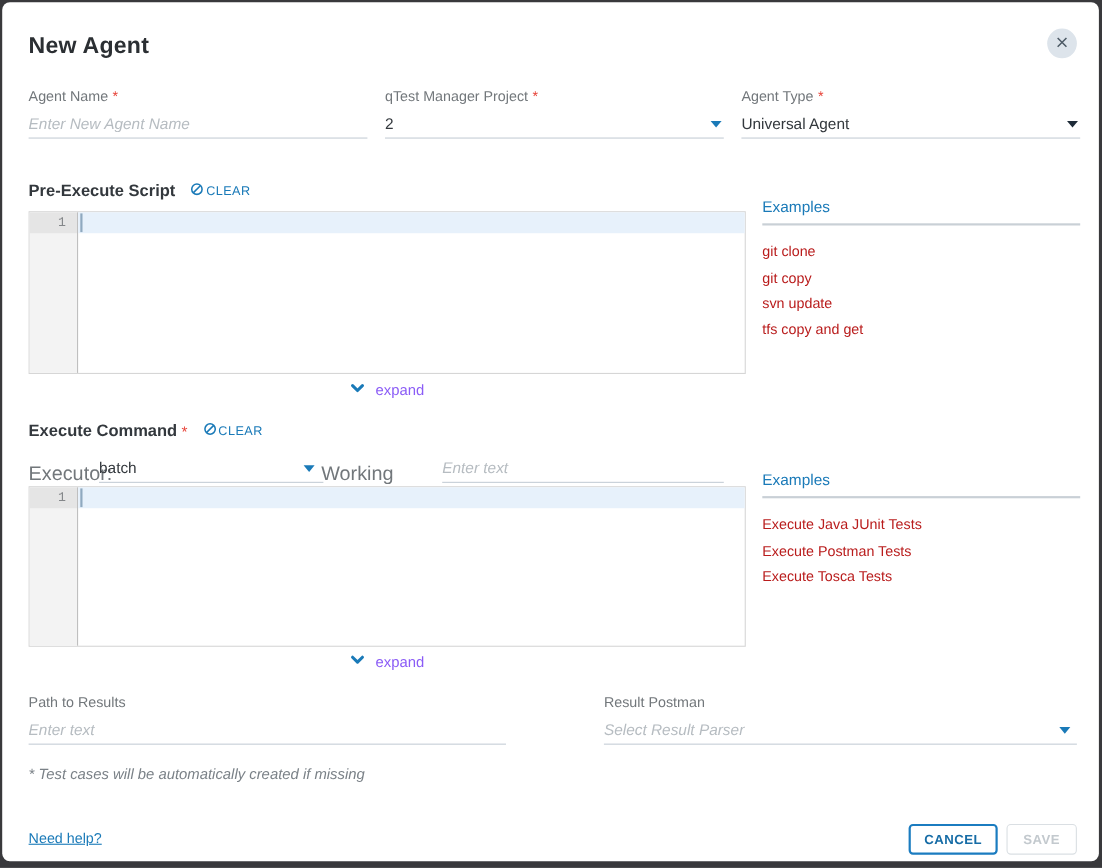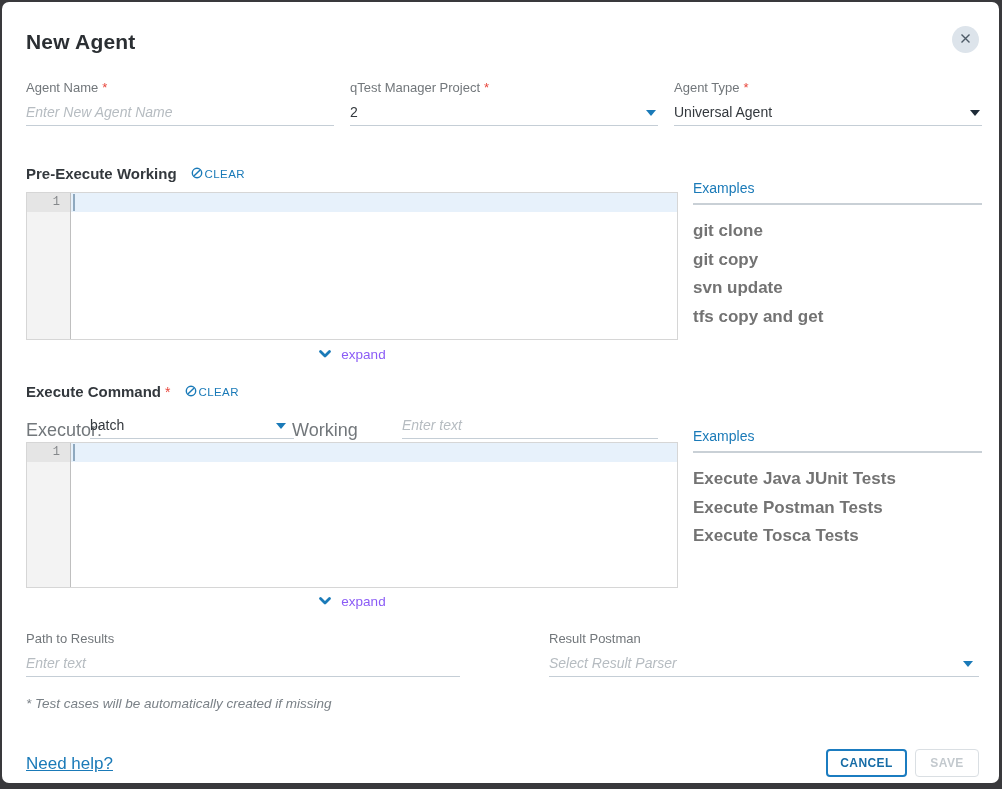--- a/index.html
+++ b/index.html
@@ -27,28 +27,28 @@
   .editor { position:absolute; border:1px solid #d6d6d6; background:#ffffff; display:flex; cursor:text; }
   .gutter { width:44px; background:#f3f3f3; border-right:1px solid #bfbfbf; }
   .gutter-line { height:19px; background:#e5e5e5; font-family:"Liberation Mono", monospace; font-size:12px; color:#84878a; text-align:right; padding:2px 10px 0 0; }
   .code-area { flex:1; position:relative; }
   .active-line { height:19px; background:#e7f1fb; position:relative; }
   .caret { position:absolute; left:2px; top:1px; width:2px; height:17px; background:#8fa9bf; }
 
   .examples { position:absolute; width:289px; }
   .examples-title { font-size:14px; color:#1a7ab8; padding-bottom:7px; border-bottom:2px solid #c9d0d6; }
   .examples-list { margin-top:16px; }
-  .example-link { font-size:17px; color:#737373; margin-bottom:8.5px; cursor:pointer;font-weight:bold; }
+  .example-link { font-size:13px; color:#b91c1c; margin-bottom:8.5px; cursor:pointer; }
 
   .expand-row { position:absolute; left:24px; width:652px; display:flex; align-items:center; justify-content:center; gap:9px; cursor:pointer; }
   .expand-label { font-size:13.5px; color:#8b5cf6; }
 
   .inline-label { font-size:18px; color:#72777b; }
   .note { position:absolute; left:24px; font-size:13.5px; font-style:italic; color:#7a8187; }
-  .help-link { position:absolute; left:24px; font-size:17px; color:#1a7ab8; text-decoration:underline; cursor:pointer; }
+  .help-link { position:absolute; left:24px; font-size:13px; color:#1a7ab8; text-decoration:underline; cursor:pointer; }
 
   .btn { position:absolute; height:28px; border-radius:4px; background:#ffffff; font-family:"Liberation Sans", sans-serif; font-size:12px; font-weight:bold; letter-spacing:0.4px; cursor:pointer; }
   .btn-cancel { left:824px; width:81px; border:2px solid #1b7cc0; color:#166ca6; }
   .btn-save { left:913px; width:64px; border:1px solid #dadfe3; color:#c3c9ce; cursor:default; }
 </style>
 </head>
 <body>
 
 <div class="dialog">
 
@@ -76,21 +76,21 @@
 
   <div class="fieldbox" style="left:672px; top:78px; width:308px;">
     <div class="label"><span>Agent Type</span><span class="req">*</span></div>
     <div class="select-box">
       <span>Universal Agent</span>
       <span class="tri dark"></span>
     </div>
   </div>
 
   <div class="section-head" style="left:24px; top:163px;">
-    <span class="section-title">Pre-Execute Working</span>
+    <span class="section-title">Pre-Execute Script</span>
     <button class="clear-btn">
       <span>
         <svg width="12" height="12" viewBox="0 0 12 12">
             <circle cx="6" cy="6" r="4.7" stroke="#1a7ab8" stroke-width="1.4" fill="none"></circle>
             <line x1="2.9" y1="9.1" x2="9.1" y2="2.9" stroke="#1a7ab8" stroke-width="1.4"></line>
           </svg>
       </span>
       <span>CLEAR</span>
     </button>
   </div>

